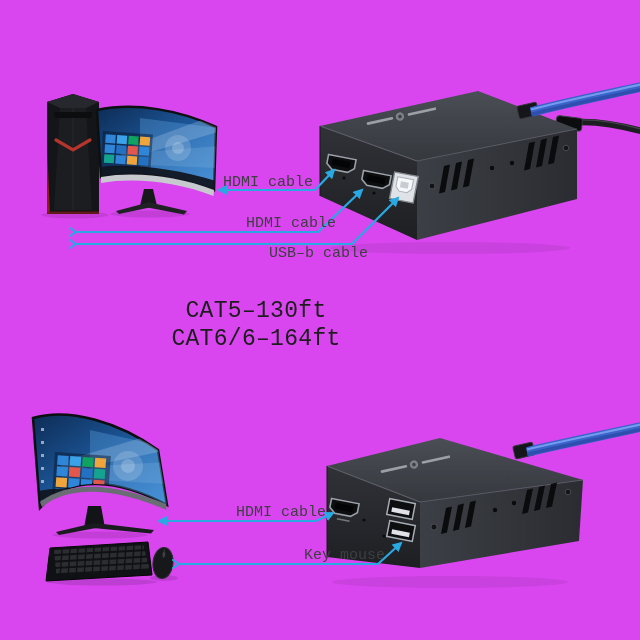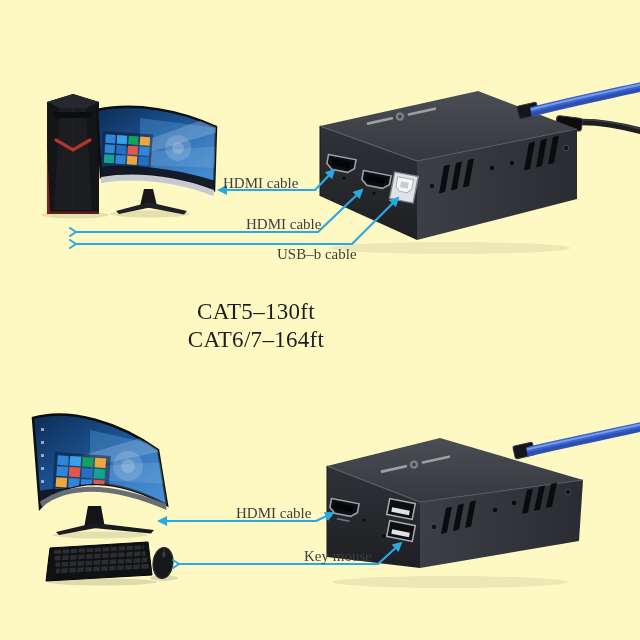--- a/index.html
+++ b/index.html
@@ -1,17 +1,17 @@
 <!DOCTYPE html>
 <html><head>
 <meta charset="utf-8">
 <style>
   html,body{margin:0;padding:0;background:#ffffff;}
-  #stage{position:relative;width:640px;height:640px;background:#fef9c3;overflow:hidden;
-         font-family:Liberation Serif, serif;}
+  #stage{position:relative;width:640px;height:640px;background:#d946ef;overflow:hidden;
+         font-family:Liberation Mono, monospace;}
   #stage svg{position:absolute;left:0;top:0;}
   .lbl{position:absolute;font-size:15px;line-height:1.1;color:#3e3f41;white-space:nowrap;}
   .cat{position:absolute;left:0;top:298px;width:512px;text-align:center;
        font-size:23px;font-weight:500;line-height:27.5px;color:#1d1d1d;letter-spacing:.3px;}
 </style>
 </head>
 <body>
 
 <div id="stage">
 <svg width="640" height="640" viewBox="0 0 640 640">
@@ -291,22 +291,22 @@
     <path d="M219,190 H315 L334,170" marker-start="url(#mTriBack)" marker-end="url(#mTri)"></path>
     <path d="M74,232 H318 L362,190" marker-start="url(#mChev)" marker-end="url(#mTri)"></path>
     <path d="M74,244 H352 L398,198" marker-start="url(#mChev)" marker-end="url(#mTri)"></path>
     <path d="M159,521 H316 L333,513" marker-start="url(#mTriBack)" marker-end="url(#mTri)"></path>
     <path d="M177,564 H378 L401,543" marker-start="url(#mChev)" marker-end="url(#mTri)"></path>
   </g>
 </svg>
 
   <div class="lbl" style="left:223px;top:175px;">HDMI cable</div>
   <div class="lbl" style="left:246px;top:216px;">HDMI cable</div>
-  <div class="lbl" style="left:277px;top:246px;">USB–b cable</div>
+  <div class="lbl" style="left:269px;top:246px;">USB–b cable</div>
 
   <div class="cat">
     <div>CAT5–130ft</div>
-    <div>CAT6/7–164ft</div>
+    <div>CAT6/6–164ft</div>
   </div>
 
   <div class="lbl" style="left:236px;top:505px;">HDMI cable</div>
   <div class="lbl" style="left:304px;top:548px;">Key mouse</div>
 </div>
 
 </body></html>

